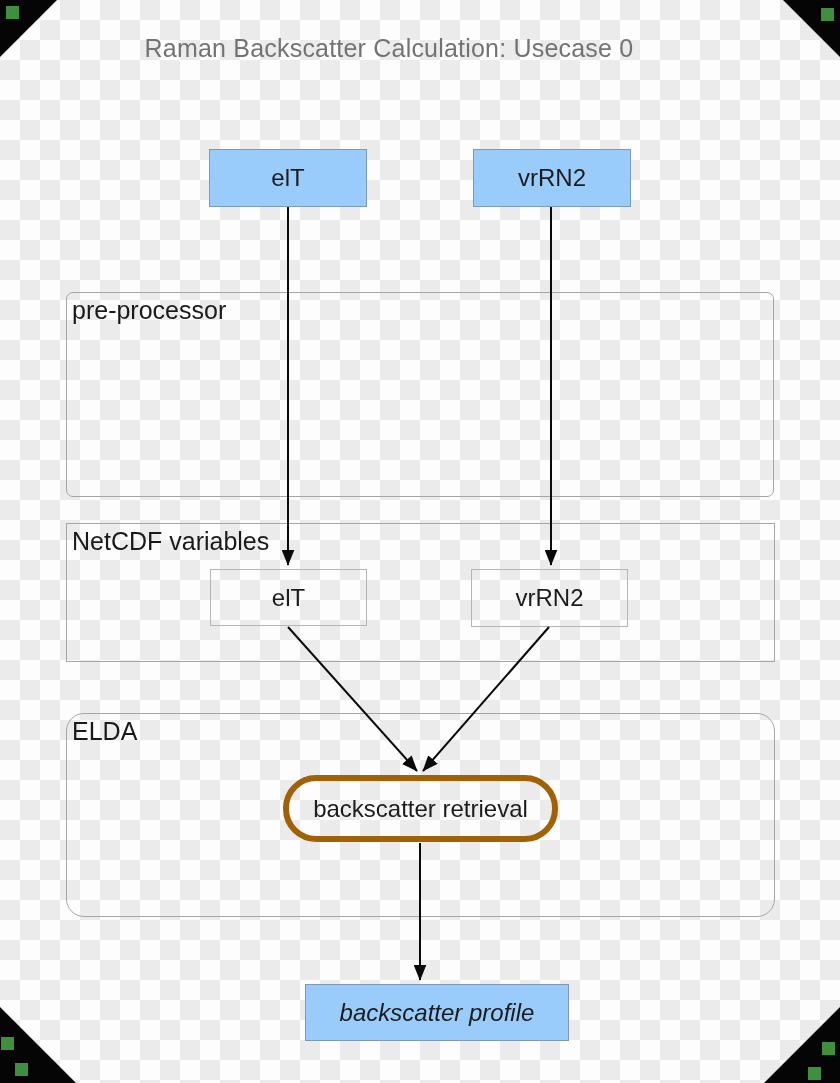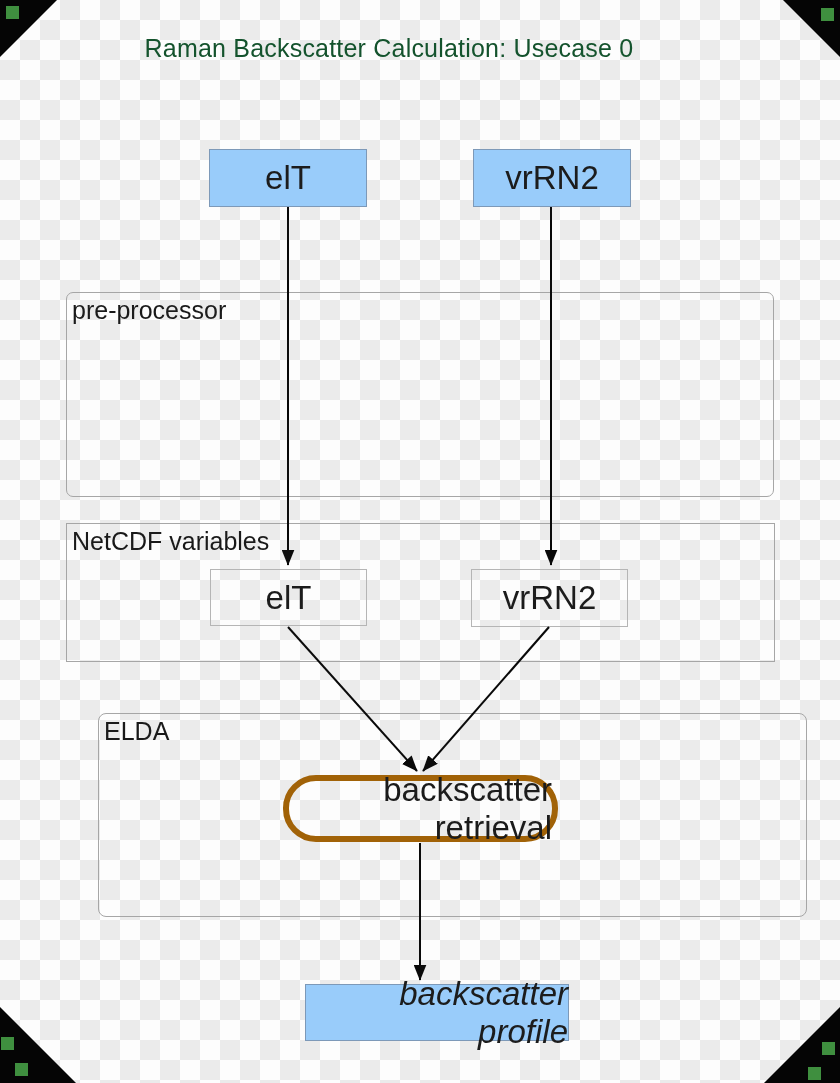--- a/index.html
+++ b/index.html
@@ -14,46 +14,46 @@
     background-size: 40px 40px;
   }
 
   .abs { position: absolute; }
 
   
   .title {
     left: 0; top: 34px; width: 778px;
     text-align: center;
     font-size: 25px;
-    color: #14532d;
+    color: #737373;
     letter-spacing: 0.2px;
   }
 
   
   .container {
     border: 1px solid #a6a6a6;
     background: transparent;
     box-sizing: border-box;
   }
   .container-label {
     position: absolute;
     left: 5px; top: 3px;
     font-size: 25px;
     color: #1a1a1a;
     white-space: nowrap;
   }
   .c-preproc { left: 66px; top: 292px; width: 708px; height: 205px; border-radius: 7px; }
   .c-netcdf  { left: 66px; top: 523px; width: 709px; height: 139px; border-radius: 0; }
-  .c-elda    { left: 66px; top: 713px; width: 709px; height: 204px; border-radius: 8px; margin-left: 32px; }
+  .c-elda    { left: 66px; top: 713px; width: 709px; height: 204px; border-radius: 18px; }
 
   
   .node {
     box-sizing: border-box;
     display: flex; align-items: center; justify-content: center;
-    font-size: 33px;
+    font-size: 24px;
     color: #1c1c1c;
     text-align: right;
   }
   .node-blue {
     background: #99ccfa;
     border: 1px solid #7d99b8;
   }
   .node-plain {
     background: transparent;
     border: 1px solid #b5b5b5;

